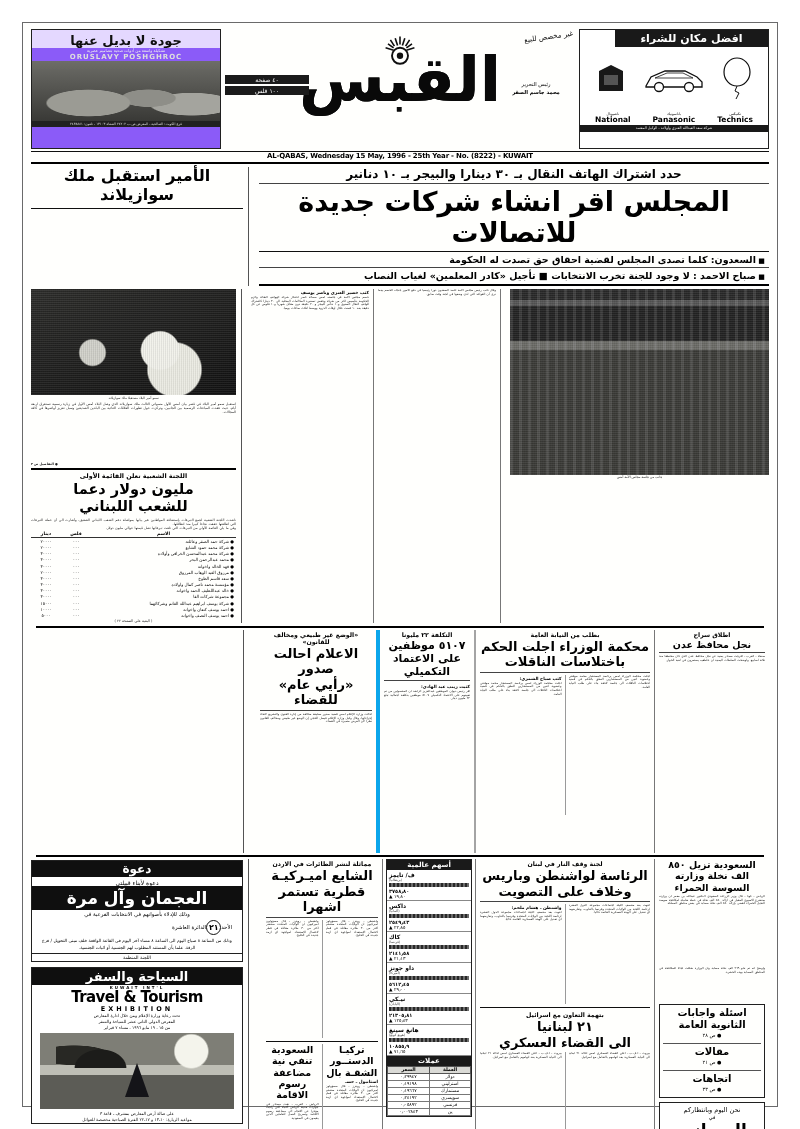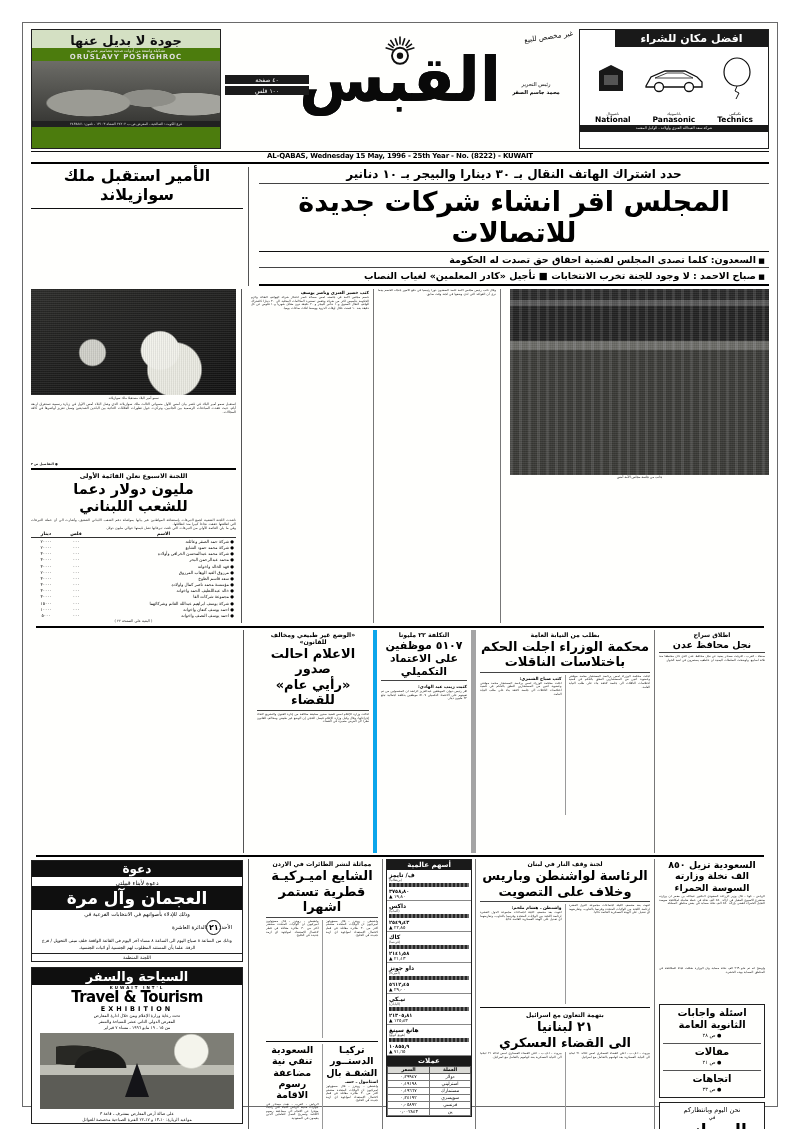--- a/index.html
+++ b/index.html
@@ -46,21 +46,21 @@
     letter-spacing:-3px;margin-top:22px;font-family:"DejaVu Sans",sans-serif;
     text-shadow:0 0 .5px #000;
   }
   .sun{
     position:absolute;left:50%;margin-left:-16px;top:6px;width:32px;height:32px;
   }
   .mast-note{position:absolute;right:6px;top:4px;font-size:7px;transform:rotate(-8deg);color:#111;}
   .mast-boxL{position:absolute;left:4px;top:46px;width:84px;}
   .mast-boxL div{background:#1d1d1d;color:#fff;font-size:6px;text-align:center;margin-bottom:2px;padding:1px 0;}
   .mast-boxR{position:absolute;right:4px;top:52px;width:78px;font-size:5.2px;line-height:1.5;text-align:center;}
-  .mast-ad2{width:190px;border:1px solid #222;box-sizing:border-box;background:#4d7c0f;color:#fff;position:relative;overflow:hidden;}
+  .mast-ad2{width:190px;border:1px solid #222;box-sizing:border-box;background:#8b5cf6;color:#fff;position:relative;overflow:hidden;}
   .mast-ad2 .t1{font-size:13px;font-weight:bold;text-align:center;padding-top:3px;color:#111;background:rgba(255,255,255,.75);}
   .mast-ad2 .t2{font-size:4px;text-align:center;color:#eee;}
   .mast-ad2 .t3{font-size:7px;font-weight:bold;text-align:center;color:#dcdcdc;letter-spacing:1px;}
   .mast-ad2 .pic{height:60px;background:
      radial-gradient(ellipse at 30% 70%,#9a9a94 0 22%,transparent 23%),
      radial-gradient(ellipse at 62% 62%,#8e8e88 0 16%,transparent 17%),
      radial-gradient(ellipse at 85% 72%,#a3a39d 0 18%,transparent 19%),
      linear-gradient(#6d6d68,#3a3a37);}
   .mast-ad2 .foot{font-size:3.4px;text-align:center;background:#232323;color:#ddd;padding:1px;}
 
@@ -285,21 +285,21 @@
       <div class="byline ar">كتب خضير العنزي وناصر يوسف</div>
       <div class="body-txt" style="height:186px">حسم مجلس الأمة في جلسته أمس مسألة كسر احتكار شركة الهواتف النقالة والزم الحكومة بتأسيس اكثر من شركة وخفض تسعيرة المكالمات المحلية الى ٣٠ دينارا كاشتراك للهاتف النقال السنوي و١٠ دنانير للبيجر و٢٠٠ دقيقة دون مقابل شهريا و١٠ فلوس عن كل دقيقة بعد ١٠ قضت خلال اوقات الذروة ووسط لثلاث ساعات يوميا.</div>
     </div>
 
     <div style="width:212px;border-right:1px solid #555;padding-right:5px;margin-right:5px">
       <div class="photo emir grain" style="height:106px"></div>
       <div class="cap" style="padding-top:1px">سمو أمير البلاد مستقبلا ملك سوازيلاند</div>
       <div class="body-txt s2" style="height:60px;margin-top:2px">استقبل سمو أمير البلاد في قصر بيان أمس الأول مسواتي الثالث ملك سوازيلاند الذي وصل البلاد أمس الأول في زيارة رسمية تستغرق اربعة أيام. حيث عقدت المباحثات الرسمية بين الجانبين، وتركزت حول تطورات العلاقات الثنائية بين البلدين الصديقين وسبل تعزيز أواصرها في كافة المجالات.</div>
       <div class="cap" style="text-align:left;font-weight:bold">● التفاصيل ص ٣</div>
       <div class="rule2" style="margin:2px 0"></div>
-      <div class="smallkick ar">اللجنة الاسبوع تعلن القائمة الأولى</div>
+      <div class="smallkick ar">اللجنة الشعبية تعلن القائمة الأولى</div>
       <div class="rightcolhl2 ar" style="margin-top:1px">مليون دولار دعما</div>
       <div class="rightcolhl2 ar">للشعب اللبناني</div>
       <div class="body-txt s2" style="margin-top:2px">ناشدت اللجنة الشعبية لجمع التبرعات بإستضافة المواطنين عبر بيانها بمواصلة دعم الشعب اللبناني الشقيق، وأشارت الى أن حملة التبرعات التي اطلقتها حققت نجاحا كبيرا منذ انطلاقها.</div>
       <div class="body-txt s2">وفي ما يلي القائمة الأولى من التبرعات التي تلقت تبرعاتها تصل قيمتها حوالي مليون دولار.</div>
 
       <table class="don-tbl">
         <thead>
               <tr>
           <th>الاسم</th>
           <th>فلس</th>
@@ -383,21 +383,21 @@
   <div class="row" style="margin-top:2px">
     <div style="flex:1;display:flex">
 
       <div style="width:106px;padding:0 4px">
         <div class="colhl-kick">اطلاق سراح</div>
         <div class="colhl xs ar">نجل محافظ عدن</div>
         <div class="thin" style="margin:2px 0"></div>
         <div class="body-txt" style="height:150px">صنعاء ـ الغرب ـ افرجت مصادر يمنية عن نجل محافظ عدن الذي كان مختطفا منذ ثلاثة اسابيع. واوضحت السلطات اليمنية ان خاطفيه يستمرون في لعبة الحوار.</div>
       </div>
 
-      <div style="width:170px;padding:0 4px;border-right:1px solid #777;border-left:5px solid #a3a3a3">
+      <div style="width:170px;padding:0 4px;border-right:1px solid #777;border-left:2px solid #a3a3a3">
         <div class="colhl-kick ar">بطلب من النيابة العامة</div>
         <div class="colhl ar">محكمة الوزراء اجلت الحكم</div>
         <div class="colhl ar">باختلاسات الناقلات</div>
         <div class="thin" style="margin:2px 0"></div>
         <div class="row">
           <div style="flex:1;padding-left:3px">
             <div class="body-txt" style="height:140px">أجلت محكمة الوزراء أمس برئاسة المستشار محمد موفنتي وعضوية اثنين من المستشارين النطق بالحكم في قضية اختلاسات الناقلات الى جلسة لاحقة بناء على طلب النيابة العامة.</div>
           </div>
           <div style="flex:1;border-right:1px solid #999;padding-right:3px">
             <div class="byline ar">كتب صباح الشمري:</div>

